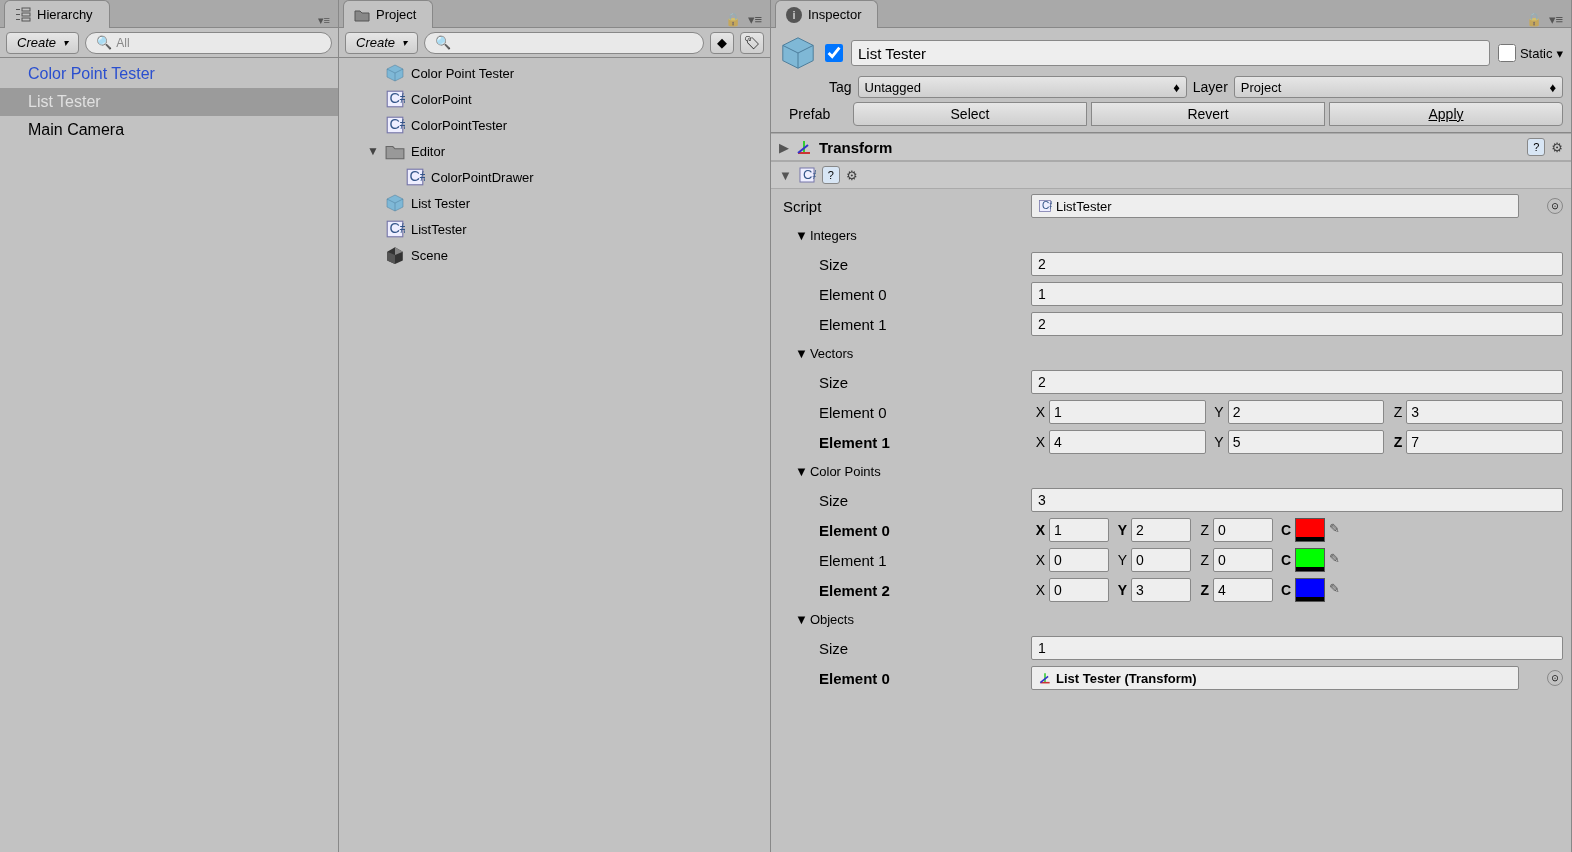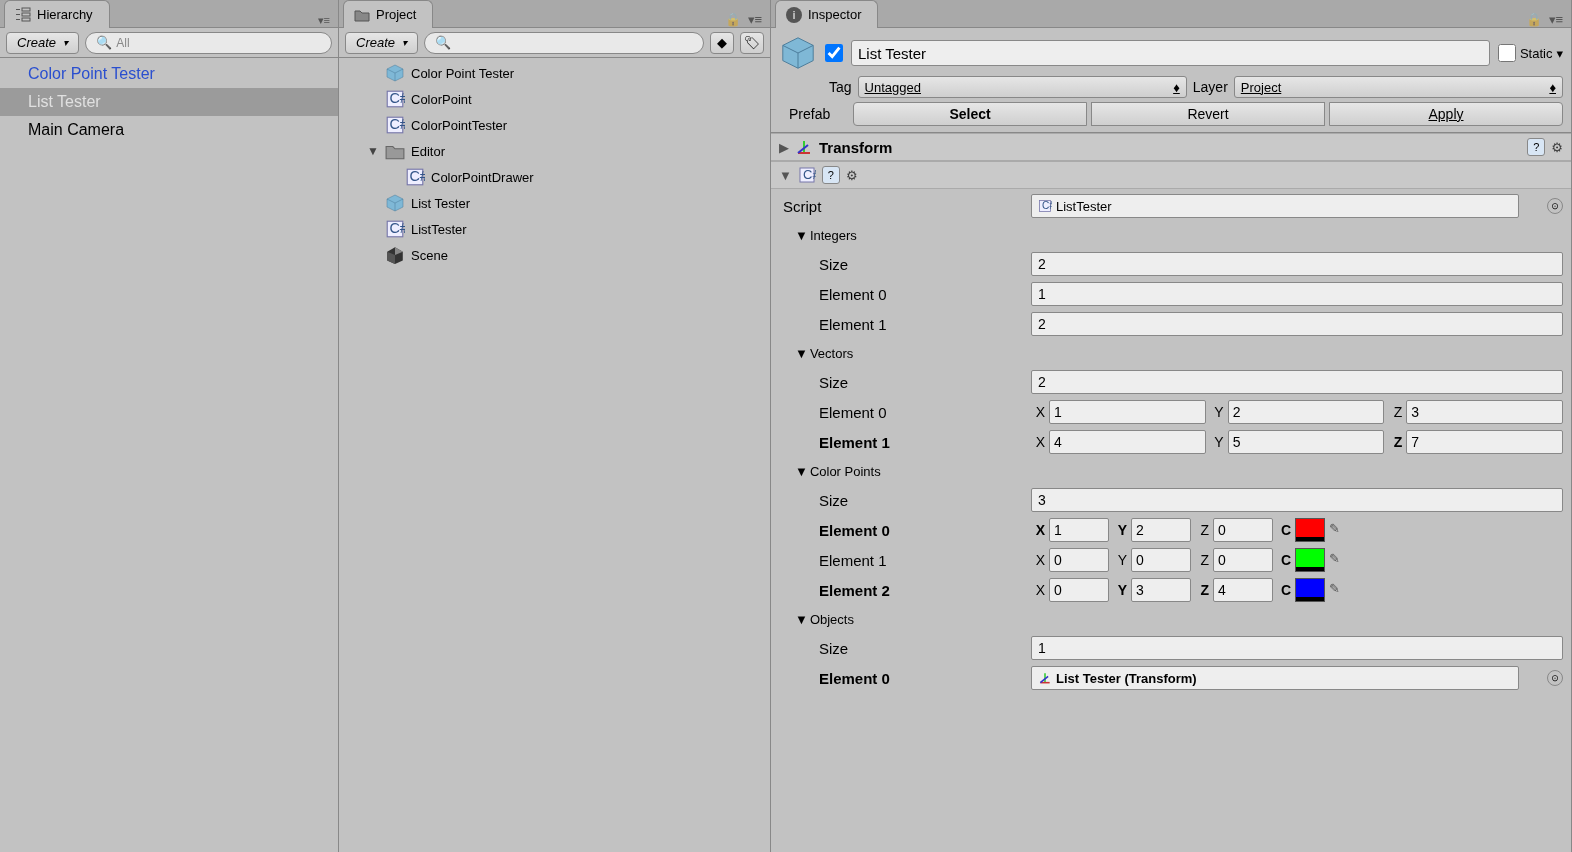--- a/index.html
+++ b/index.html
@@ -30,25 +30,25 @@
 .indent1 { padding-left: 48px; }
 .foldarrow { width: 12px; display: inline-block; color: #444; font-size: 12px; }
 .picon { width: 20px; height: 20px; display: inline-flex; align-items: center; justify-content: center; }
 
 .insp-head { padding: 6px 8px; display: flex; flex-direction: column; gap: 4px; border-bottom: 1px solid #888; }
 .insp-row1 { display: flex; align-items: center; gap: 8px; }
 .cube { width: 38px; height: 38px; }
 .namefield { flex: 1; background: #eee; border: 1px solid #888; border-radius: 3px; padding: 3px 6px; font-size: 15px; height: 26px; }
 .static { display: flex; align-items: center; gap: 4px; font-size: 15px; }
 .insp-row2 { display: flex; align-items: center; gap: 6px; padding-left: 50px; }
-.dropdown { flex: 1; background: linear-gradient(#e6e6e6,#cfcfcf); border: 1px solid #888; border-radius: 3px; padding: 2px 6px; font-size: 13px; display: flex; align-items: center; justify-content: space-between; height: 22px; cursor: pointer; text-decoration: underline; }
+.dropdown { flex: 1; background: linear-gradient(#e6e6e6,#cfcfcf); border: 1px solid #888; border-radius: 3px; padding: 2px 6px; font-size: 13px; display: flex; align-items: center; justify-content: space-between; height: 22px; cursor: pointer; }
 .lbl { font-size: 14px; }
 .prefabrow { display: flex; align-items: center; gap: 4px; padding-left: 10px; }
 .prefabbtn { flex: 1; background: linear-gradient(#e6e6e6,#cfcfcf); border: 1px solid #888; padding: 3px 0; text-align: center; font-size: 14px; height: 24px; cursor: pointer; }
-.prefabbtn:first-of-type { border-radius: 4px 0 0 4px; font-weight: bold; }
+.prefabbtn:first-of-type { border-radius: 4px 0 0 4px; }
 .prefabbtn:last-of-type { border-radius: 0 4px 4px 0; text-decoration: underline; }
 
 .component-head { display: flex; align-items: center; gap: 6px; padding: 4px 8px; background: #c9c9c9; border-top: 1px solid #aaa; border-bottom: 1px solid #aaa; }
 .component-head .title { font-weight: bold; font-size: 15px; flex: 1; }
 .gear { cursor: pointer; opacity: 0.7; }
 .help { width: 18px; height: 18px; background: #d8e6f5; border: 1px solid #888; border-radius: 3px; display: inline-flex; align-items: center; justify-content: center; font-size: 11px; cursor: pointer; }
 
 .proplist { padding: 2px 8px 4px 8px; }
 .proprow { display: flex; align-items: center; padding: 3px 0; gap: 22px; min-height: 28px; }
 .proplabel { width: 230px; padding-left: 4px; font-size: 15px; }

